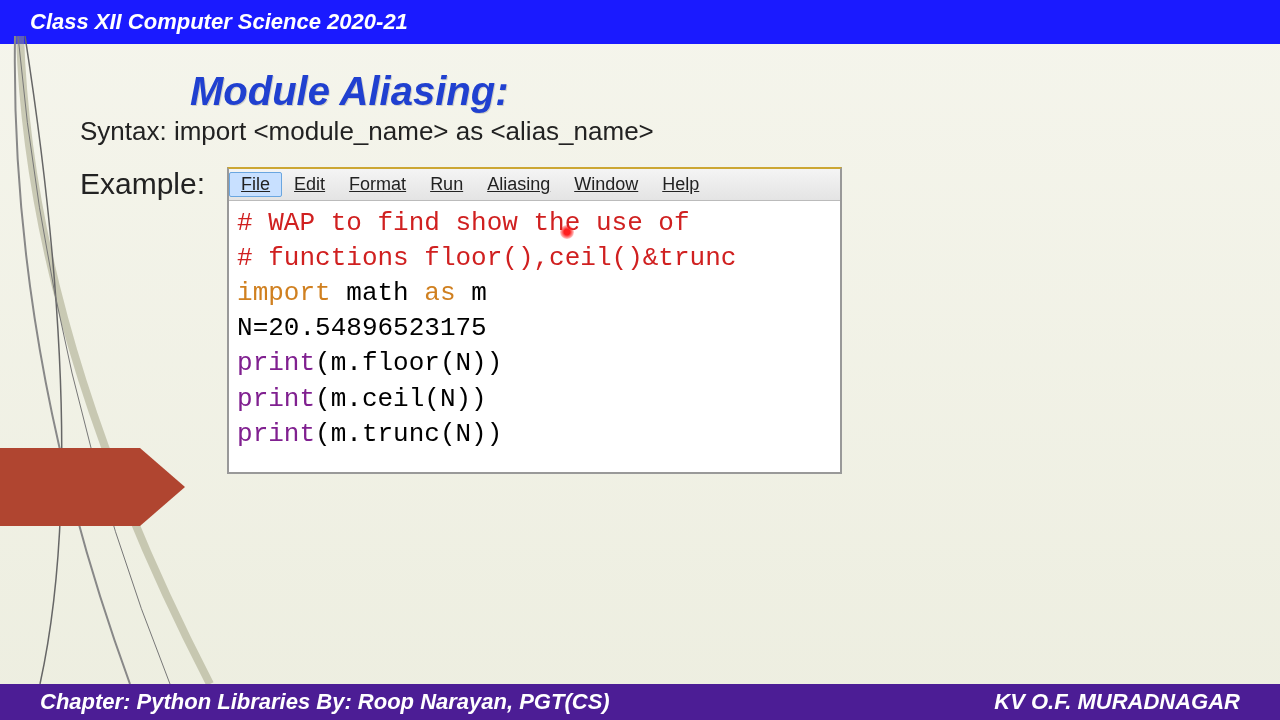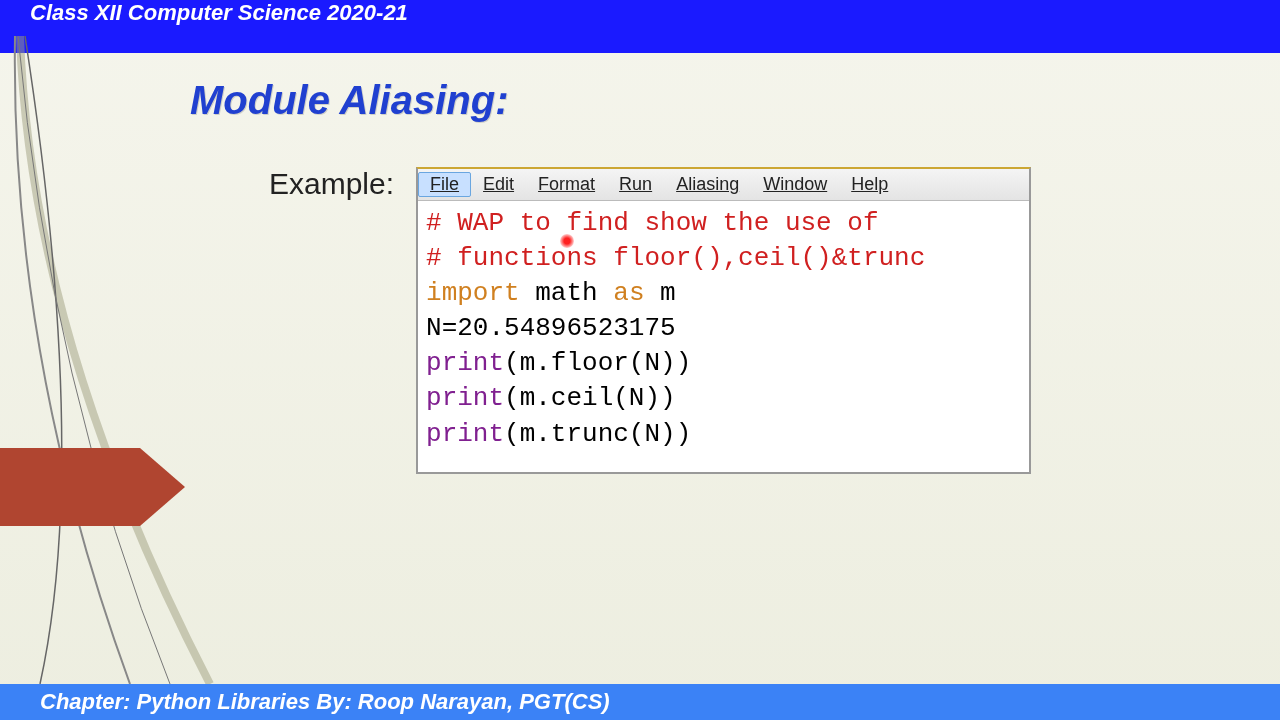--- a/index.html
+++ b/index.html
@@ -6,34 +6,34 @@
   body {
     width: 1280px;
     height: 720px;
     background: linear-gradient(to bottom, #f5f5ec, #edeee0);
     font-family: Georgia, "Times New Roman", serif;
     position: relative;
     overflow: hidden;
   }
   .top-bar {
     background: #1a1aff;
-    height: 53px;
+    height: 44px;
     width: 100%;
     display: flex;
     justify-content: space-between;
-    align-items: flex-start;
+    align-items: center;
     padding: 0 30px;
     color: white;
     font-family: "Century Gothic", "Arial", sans-serif;
     font-weight: bold;
     font-size: 22px;
     font-style: italic;
   }
   .bottom-bar {
-    background: #3b82f6;
+    background: #4c1d95;
     height: 36px;
     width: 100%;
     position: absolute;
     bottom: 0;
     display: flex;
     justify-content: space-between;
     align-items: center;
     padding: 0 40px;
     color: white;
     font-family: "Century Gothic", "Arial", sans-serif;
@@ -72,23 +72,22 @@
   }
   .as-red { color: #d02020; }
   .example-label {
     font-family: "Century Gothic", Arial, sans-serif;
     font-size: 30px;
     color: #222;
   }
   .example-row {
     display: flex;
     align-items: flex-start;
-    margin-top: 44px;
+    margin-top: 18px;
     gap: 22px;
-    justify-content: center;
   }
   .idle-window {
     border: 2px solid #999;
     border-top: 2px solid #cca733;
     background: #fff;
     width: 615px;
     font-family: "Courier New", monospace;
     position: relative;
     z-index: 2;
   }
@@ -153,20 +152,21 @@
   <path d="M 18 0 Q 50 350 170 648" stroke="#777" stroke-width="1" fill="none"></path>
 </svg>
 
 <svg class="arrow-shape" viewBox="0 0 185 78">
   <polygon points="0,0 140,0 185,39 140,78 0,78" fill="#b04530"></polygon>
 </svg>
 
 <div class="content">
   <h1 class="slide-title">Module Aliasing:</h1>
 
+  <p class="body-text">Syntax: import &lt;module_name&gt; as &lt;alias_name&gt;</p>
 
   <div class="laser-dot"></div>
 
   <div class="example-row">
     <div class="example-label">Example:</div>
 
     <div class="idle-window">
       <div class="menu-bar">
         <span class="menu-item active">File</span>
         <span class="menu-item">Edit</span>
@@ -182,13 +182,14 @@
 <span class="tok-txt">N=20.54896523175</span>
 <span class="tok-func">print</span><span class="tok-txt">(m.floor(N))</span>
 <span class="tok-func">print</span><span class="tok-txt">(m.ceil(N))</span>
 <span class="tok-func">print</span><span class="tok-txt">(m.trunc(N))</span></div>
     </div>
   </div>
 </div>
 
 <div class="bottom-bar">
   <span>Chapter:  Python Libraries     By:  Roop Narayan, PGT(CS)</span>
+  <span>KV O.F. MURADNAGAR</span>
 </div>
 
 </body></html>

